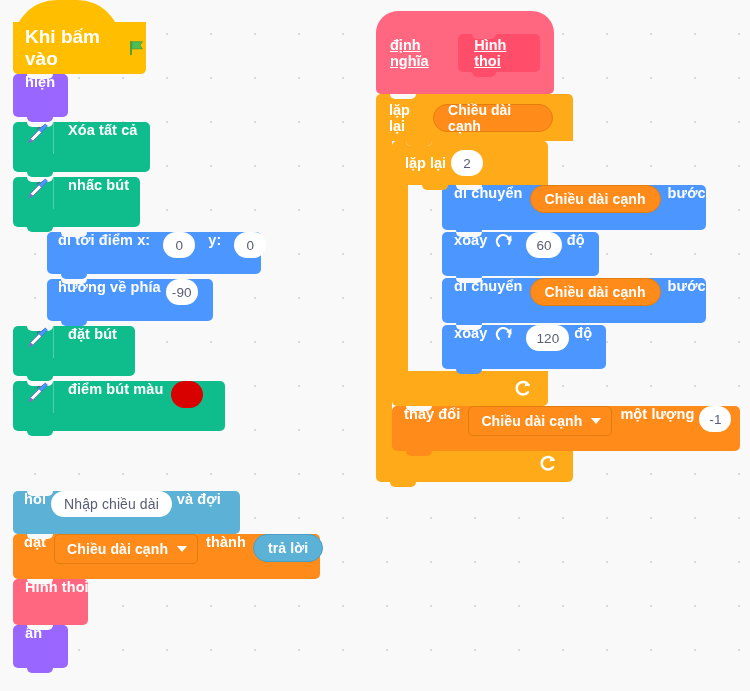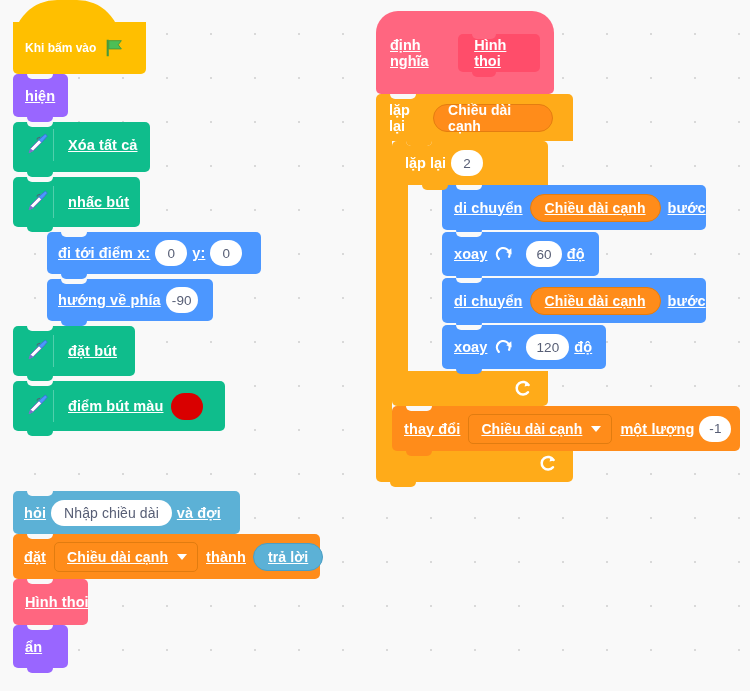--- a/index.html
+++ b/index.html
@@ -23,29 +23,27 @@
   #workspace {
     position: absolute;
     inset: 0;
   }
 
   
   .blk {
     position: absolute;
     box-sizing: border-box;
     display: flex;
-    align-items: center;
     color: #ffffff;
     font-size: 14.5px;
     font-weight: bold;
     letter-spacing: 0.1px;
     white-space: nowrap;
     border-radius: 5px;
     padding: 0 12px;
-    text-decoration: underline;
   }
   .blk .lbl { pointer-events: none; }
 
   
   .notch-top::before {
     content: "";
     position: absolute;
     top: 0px;
     left: 14px;
     width: 26px;
@@ -99,21 +97,21 @@
   }
   .hat .hat-inner {
     position: absolute;
     inset: 0;
     display: flex;
     align-items: center;
     padding-left: 12px;
     gap: 7px;
     z-index: 3;
     color: #fff;
-    font-size: 12px;
+    font-size: 19px;
     font-weight: bold;
   }
 
   
   .penicon {
     width: 26px;
     height: 26px;
     flex: 0 0 26px;
     position: relative;
     margin-right: 4px;
@@ -357,21 +355,21 @@
         <path d="M19.5 4.2 L22.1 6.8 L10.2 18.7 L6.1 20.8 L7.6 16.4 Z" fill="#ffffff" stroke="#7a6fc9" stroke-width="1"></path>
         <path d="M16.0 7.7 L22.3 2.0 L24.4 4.1 L18.6 10.3 Z" fill="#4c97ff" stroke="#3373cc" stroke-width="0.8"></path>
         <path d="M7.6 16.4 L6.1 20.8 L10.2 18.7 Z" fill="#7a6fc9"></path>
         <path d="M13.8 7.5 a4 4 0 0 1 3.2 -2.3" fill="none" stroke="#575e75" stroke-width="1.1"></path>
       </svg>
     </span>
     <span class="sep"></span>
     <span class="lbl">nhấc bút</span>
   </div>
 
-  <div class="blk c-motion notch-top notch-bot" style="left:13px; top:232px; width:214px; height:42px; padding:0 11px;">
+  <div class="blk c-motion notch-top notch-bot" style="left:13px; top:232px; width:214px; height:42px; padding:0 11px;gap:8px;">
     <span class="lbl">đi tới điểm x:</span>
     <span class="oval">0</span>
     <span class="lbl">y:</span>
     <span class="oval">0</span>
   </div>
 
   <div class="blk c-motion notch-top notch-bot" style="left:13px; top:279px; width:166px; height:42px; padding:0 11px;">
     <span class="lbl">hướng về phía</span>
     <span class="oval">-90</span>
   </div>

